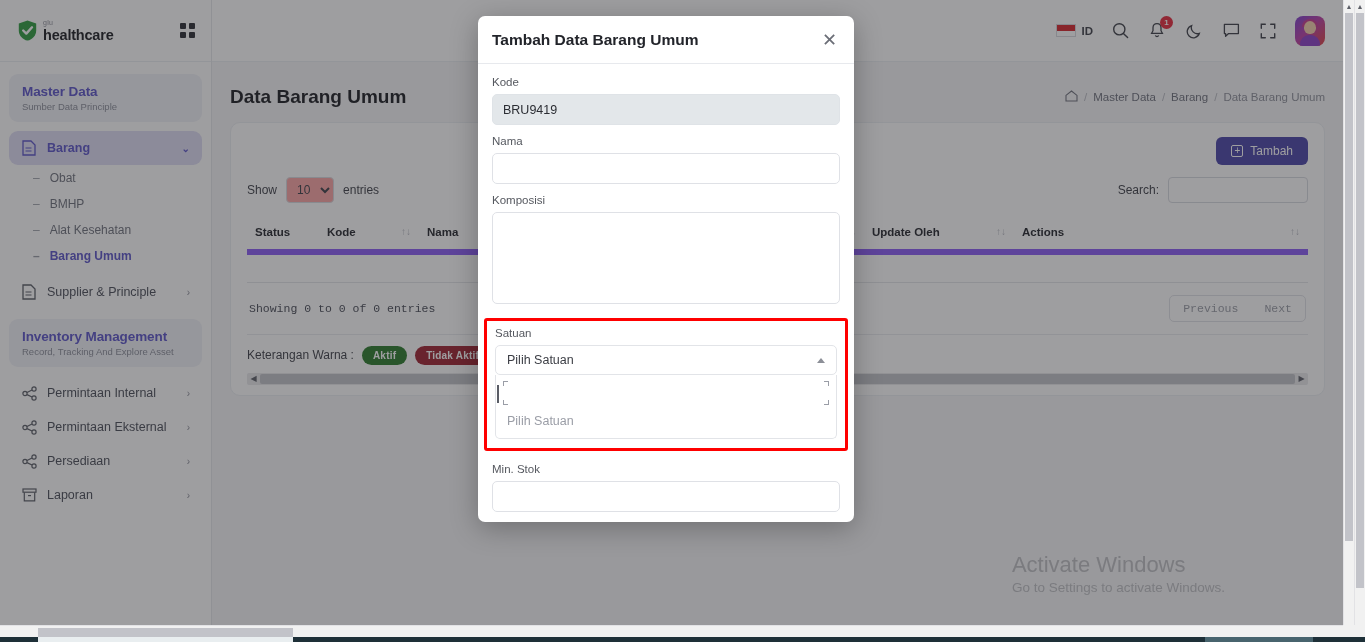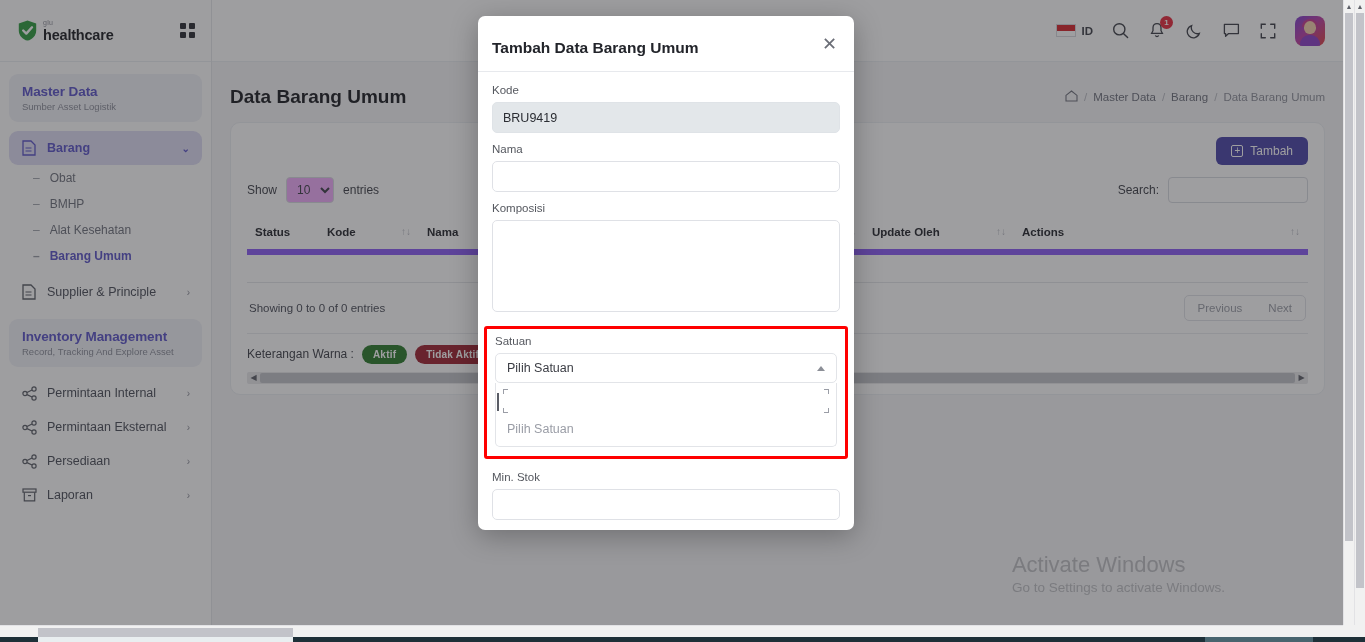--- a/index.html
+++ b/index.html
@@ -100,34 +100,34 @@
     background:#4a44a8; color:#fff; border:none; border-radius:6px;
     font-size:12px; padding:7px 15px; display:inline-flex; align-items:center; gap:7px;
     cursor:pointer; font-family:inherit;
   }
   .btn-primary .pi { width:12px; height:12px; border:1.4px solid #fff; border-radius:2px; display:flex; align-items:center; justify-content:center; font-size:10px; line-height:1;}
 
   .tbl-ctrl { display:flex; align-items:center; justify-content:space-between; margin-bottom:14px;}
   .show-wrap { display:flex; align-items:center; gap:9px; font-size:12px; color:#3d3f47;}
   .sel {
     border:1px solid #d8dae0; border-radius:4px; font-size:12px; padding:4px 6px;
-    color:#3d3f47; background:#f0abfc; font-family:inherit; min-width:47px;
+    color:#3d3f47; background:#fca5a5; font-family:inherit; min-width:47px;
   }
   .search-wrap { display:flex; align-items:center; gap:9px; font-size:12px; color:#3d3f47;}
   .search-in { border:1px solid #d8dae0; border-radius:4px; height:26px; width:140px; background:#fff; }
 
   table { width:100%; border-collapse:collapse; }
   thead th {
     text-align:left; font-size:11.5px; font-weight:700; color:#24262c;
     padding:9px 8px 11px 8px; border-bottom:6px solid #8b5cf6; white-space:nowrap;
   }
   thead th .srt { color:#b7b9c0; font-size:10px; float:right; margin-left:14px;}
   tbody td { height:30px; border-bottom:1px solid #e3e5ea; }
 
-  .tbl-foot { display:flex; justify-content:space-between; align-items:center; padding:12px 2px 12px 2px; }
+  .tbl-foot { display:flex; justify-content:space-between; align-items:center; padding:12px 2px 12px 2px;font-family:Liberation Mono, monospace; }
   .showing { font-size:11.5px; color:#4a4d58; }
   .pager { border:1px solid #e0e2e7; border-radius:5px; display:flex; overflow:hidden;}
   .pager span { font-size:11.5px; color:#9a9da6; padding:6px 13px; cursor:pointer;}
 
   .legend-row { border-top:1px solid #e9ebef; padding-top:11px; display:flex; align-items:center; gap:8px;}
   .legend-lbl { font-size:12px; color:#3d3f47; }
   .chip { font-size:10px; font-weight:700; color:#fff; padding:4px 11px; border-radius:11px; letter-spacing:.2px;}
 
   .hscroll { margin-top:8px; height:12px; background:#e9e9ec; border-radius:2px; position:relative; display:flex; align-items:center;}
   .hscroll .arr { width:13px; text-align:center; font-size:8px; color:#5d6068;}
@@ -144,21 +144,21 @@
   
   .modal {
     position:absolute; left:478px; top:16px; width:376px;
     background:#ffffff; border-radius:7px; box-shadow:0 6px 28px rgba(0,0,0,.28);
     overflow:hidden;
   }
   .modal-head {
     display:flex; align-items:center; justify-content:space-between;
     padding:15px 17px 14px 14px; border-bottom:1px solid #e7e9ed;
   }
-  .modal-title { font-size:15.5px; font-weight:700; color:#22242a;margin-top:8px; }
+  .modal-title { font-size:15.5px; font-weight:700; color:#22242a; }
   .x-btn { font-size:18px; color:#6b6e77; cursor:pointer; line-height:1; font-weight:300;}
   .modal-body { padding:12px 14px 0 14px; }
   .fld { margin-bottom:10px; }
   .fld-lbl { font-size:11.5px; color:#55585f; margin-bottom:6px; display:block;}
   .inp {
     width:100%; border:1px solid #dfe1e6; border-radius:5px; height:31px;
     padding:0 10px; font-size:12.5px; color:#2b2d33; background:#fff; font-family:inherit;
   }
   .inp.readonly { background:#e3e7ea; border-color:#dfe3e7; }
   .ta {
@@ -232,21 +232,21 @@
             <i></i>
             <i></i>
             <i></i>
             <i></i>
           </span>
       </div>
 
       <div class="nav">
         <div class="nav-head">
           <div class="t">Master Data</div>
-          <div class="s">Sumber Asset Logistik</div>
+          <div class="s">Sumber Data Principle</div>
         </div>
 
         <div class="nav-item active">
           <span class="nav-ico">
             <svg width="14" height="16" viewBox="0 0 14 16">
                 <path d="M1 1h8l4 4v10H1z" fill="none" stroke="#5b54c9" stroke-width="1.3"></path>
                 <path d="M3.5 8h6M3.5 11h6" stroke="#5b54c9" stroke-width="1.2"></path>
               </svg>
           </span>
           <span>Barang</span>

